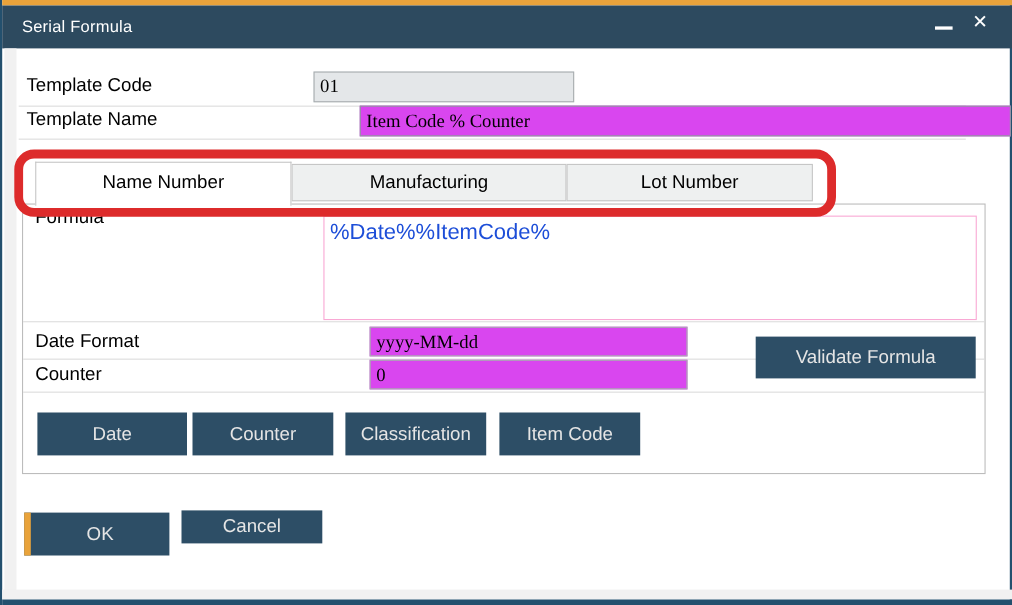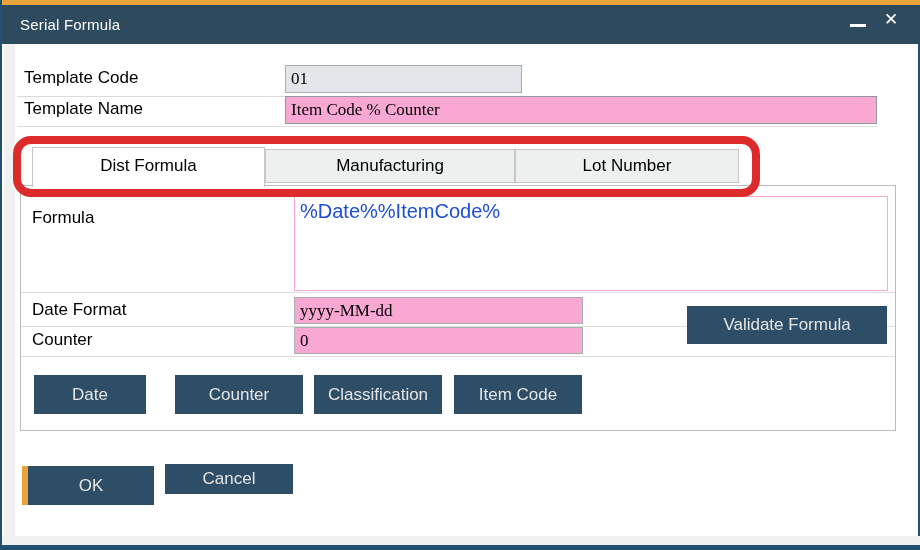--- a/index.html
+++ b/index.html
@@ -30,21 +30,21 @@
 
   .lbl{position:absolute;font-size:17px;color:#000;}
   .rowline{position:absolute;height:1px;background:#dcdcdc;}
 
   .fld{
     position:absolute;box-sizing:border-box;font-size:17px;color:#000;
     font-family:Liberation Serif, serif;
     padding:0 5px;outline:none;
   }
   .fld-ro{background:#e4e7e9;border:1px solid #a8adb0;}
-  .fld-rw{background:#f9a8d4;border:1px solid #8f999f;}
+  .fld-rw{background:#d946ef;border:1px solid #8f999f;margin-left:42px;}
 
   .tab{
     position:absolute;top:149px;height:34px;box-sizing:border-box;
     display:flex;align-items:center;justify-content:center;
     font-size:17px;color:#000;background:#eef0f0;
     border:1px solid #c6c6c6;cursor:pointer;
   }
   .tab.active{
     top:147px;height:40px;background:#ffffff;border-bottom:none;z-index:3;
     padding-bottom:4px;
@@ -92,48 +92,48 @@
 
   <span class="lbl" style="left:22px;top:68px;">Template Code</span>
   <input class="fld fld-ro" style="left: 283px; top: 65px; width: 237px; height: 28px;" readonly="" value="01">
   <div class="rowline" style="left:15px;top:96px;width:861px;"></div>
 
   <span class="lbl" style="left:22px;top:99px;">Template Name</span>
   <input class="fld fld-rw" style="left: 283px; top: 96px; width: 592px; height: 28px;" value="Item Code % Counter">
   <div class="rowline" style="left:15px;top:126px;width:861px;"></div>
 
   <div class="tab active" style="left:30px;width:233px;">
-    <span>Dist Formula</span>
+    <span>Name Number</span>
   </div>
   <div class="tab" style="left:263px;width:250px;">
     <span>Manufacturing</span>
   </div>
   <div class="tab" style="left:513px;width:224px;">
     <span>Lot Number</span>
   </div>
 
   <div class="annotation"></div>
 
   <div class="panel"></div>
 
-  <span class="lbl" style="left:30px;top:208px;z-index:2;text-align:center;">Formula</span>
+  <span class="lbl" style="left:30px;top:188px;z-index:2;text-align:center;">Formula</span>
   <textarea class="formula-area" style="">%Date%%ItemCode%</textarea>
   <div class="rowline" style="left:19px;top:292px;width:874px;z-index:2;"></div>
 
   <span class="lbl" style="left:30px;top:300px;z-index:2;">Date Format</span>
   <input class="fld fld-rw" style="left: 292px; top: 297px; width: 289px; height: 27px; z-index: 2; border-color: rgb(168, 173, 176);" value="yyyy-MM-dd">
   <div class="rowline" style="left:19px;top:326px;width:874px;z-index:2;"></div>
 
   <span class="lbl" style="left:30px;top:330px;z-index:2;">Counter</span>
   <input class="fld fld-rw" style="left: 292px; top: 327px; width: 289px; height: 27px; z-index: 2; border-color: rgb(168, 173, 176);" value="0">
   <div class="rowline" style="left:19px;top:356px;width:874px;z-index:2;"></div>
 
   <button class="navy-btn" style="left:685px;top:306px;width:200px;height:38px;">Validate Formula</button>
 
-  <button class="navy-btn" style="left:32px;top:375px;width:112px;height:39px;">Date</button>
+  <button class="navy-btn" style="left:32px;top:375px;width:136px;height:39px;">Date</button>
   <button class="navy-btn" style="left:173px;top:375px;width:128px;height:39px;">Counter</button>
   <button class="navy-btn" style="left:312px;top:375px;width:128px;height:39px;">Classification</button>
   <button class="navy-btn" style="left:452px;top:375px;width:128px;height:39px;">Item Code</button>
 
   <button class="navy-btn" style="left:20px;top:466px;width:132px;height:39px;border-left:6px solid #E9A33B;">OK</button>
   <button class="navy-btn" style="left:163px;top:464px;width:128px;height:30px;">Cancel</button>
 
 </div>
 
 </body></html>

